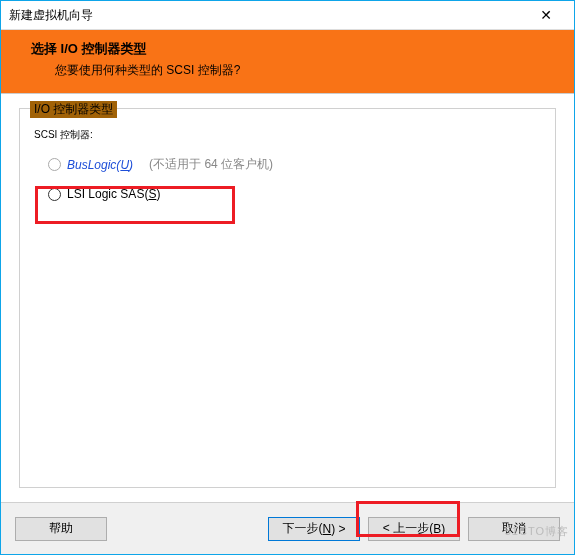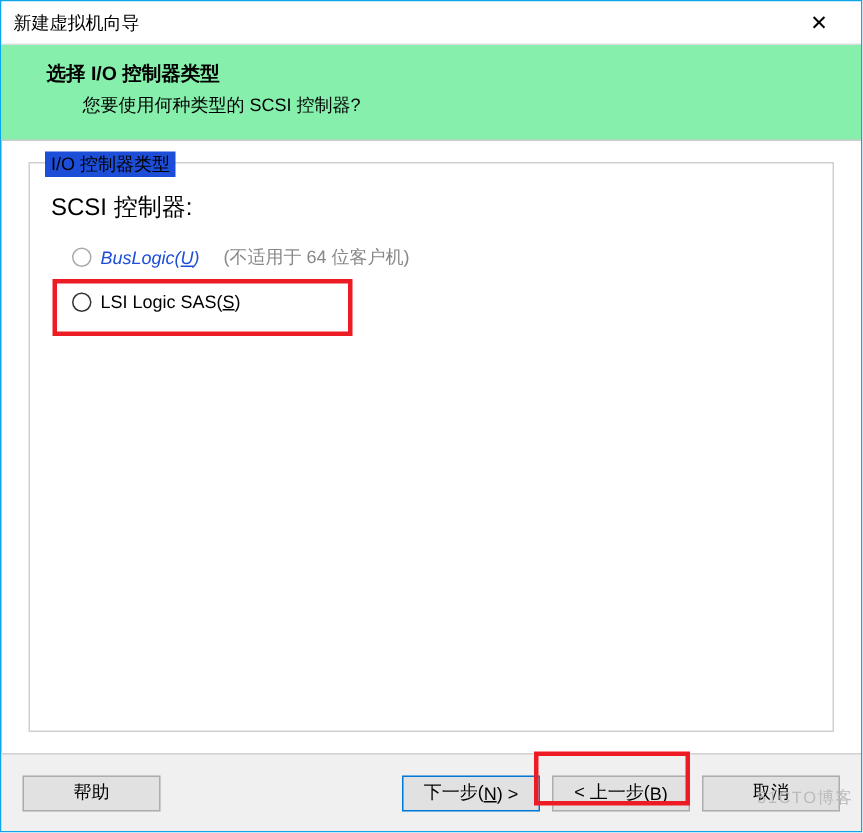--- a/index.html
+++ b/index.html
@@ -35,45 +35,45 @@
       height: 28px;
       display: flex;
       align-items: center;
       justify-content: center;
       font-size: 14px;
       cursor: pointer;
     }
     .header {
       padding: 10px 20px 14px 30px;
       border-bottom: 1px solid #ccc;
-      background: #86efac;
+      background: #f97316;
     }
     .header-title { font-weight: bold; font-size: 13px; margin-bottom: 4px; }
     .header-desc { font-size: 12px; padding-left: 24px; }
     .content {
       flex: 1;
       padding: 14px 18px;
       position: relative;
     }
     .fieldset {
       border: 1px solid #d0d0d0;
       padding: 12px 14px 20px 14px;
       height: 380px;
     }
     .fieldset-legend {
       font-size: 12px;
       padding: 0 4px;
       margin-left: -4px;
-      background: #1d4ed8;
+      background: #a16207;
       position: relative;
       top: -20px;
       display: inline-block;
     }
     .fieldset-inner { margin-top: -10px; }
-    .scsi-label { font-size: 16px; margin-bottom: 14px; }
+    .scsi-label { font-size: 10px; margin-bottom: 14px; }
     .radio-row {
       display: flex;
       align-items: center;
       margin-bottom: 14px;
       padding-left: 14px;
       font-size: 12px;
     }
     .radio {
       width: 13px;
       height: 13px;

